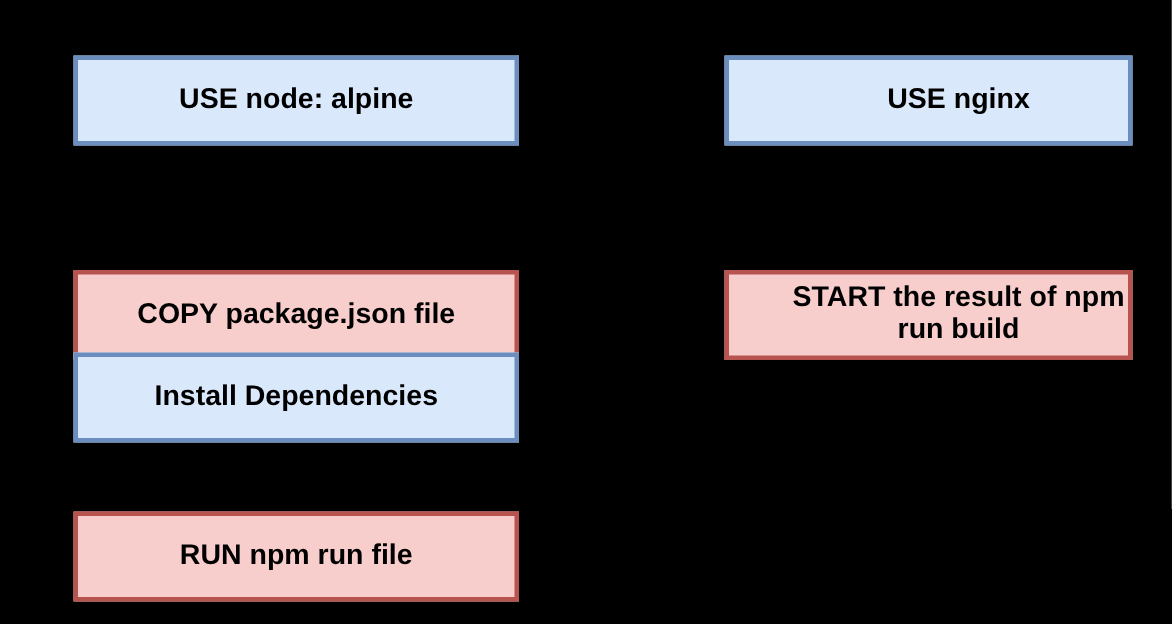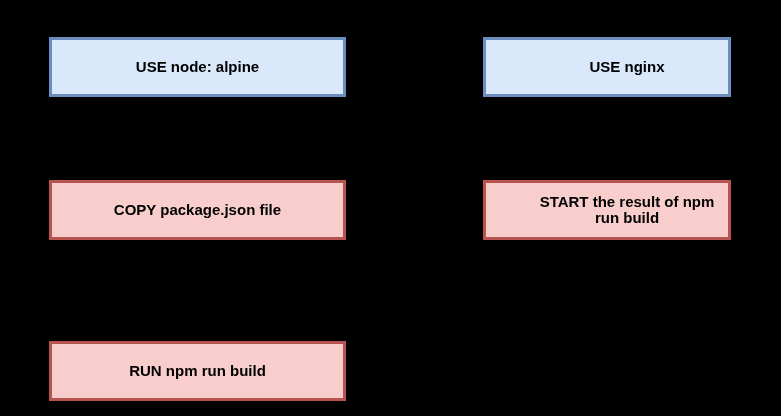--- a/index.html
+++ b/index.html
@@ -18,50 +18,51 @@
   }
   .node {
     position: absolute;
     height: 60px;
     box-sizing: border-box;
     border: 3px solid;
     display: flex;
     align-items: center;
     justify-content: center;
     text-align: center;
-    font-size: 15px;
+    font-size: 19px;
     font-weight: bold;
     color: var(--text, #000000);
     line-height: 1.1;
   }
   .node.blue {
     background: var(--blue-fill, #dae8fc);
     border-color: var(--blue-border, #6c8ebf);
   }
   .node.red {
     background: var(--red-fill, #f8cecc);
     border-color: var(--red-border, #b85450);
   }
   .col-left  { left: 49px;  width: 297px; }
-  .col-right { left: 483px; width: 248px; padding-left: 40px; }
+  .col-right { left: 483px; width: 272px; padding-left: 40px; }
   .row-1 { top: 37px; }
   .row-2 { top: 136px; margin-top: 44px; }
   .row-3 { top: 235px; }
   .row-4 { top: 341px; }
 </style>
 </head>
 <body>
 
 <div class="canvas">
 
   <div class="node blue col-left row-1">USE node: alpine</div>
 
   <div class="node red col-left row-2">COPY package.json file</div>
 
+  <div class="node blue col-left row-3">Install Dependencies</div>
 
-  <div class="node red col-left row-4">RUN npm run build</div>
+  <div class="node red col-left row-4">RUN npm run file</div>
 
   <div class="node blue col-right row-1">USE nginx</div>
 
   <div class="node red col-right row-2">START the result of npm run build</div>
 
 
 </div>
 
 </body></html>

